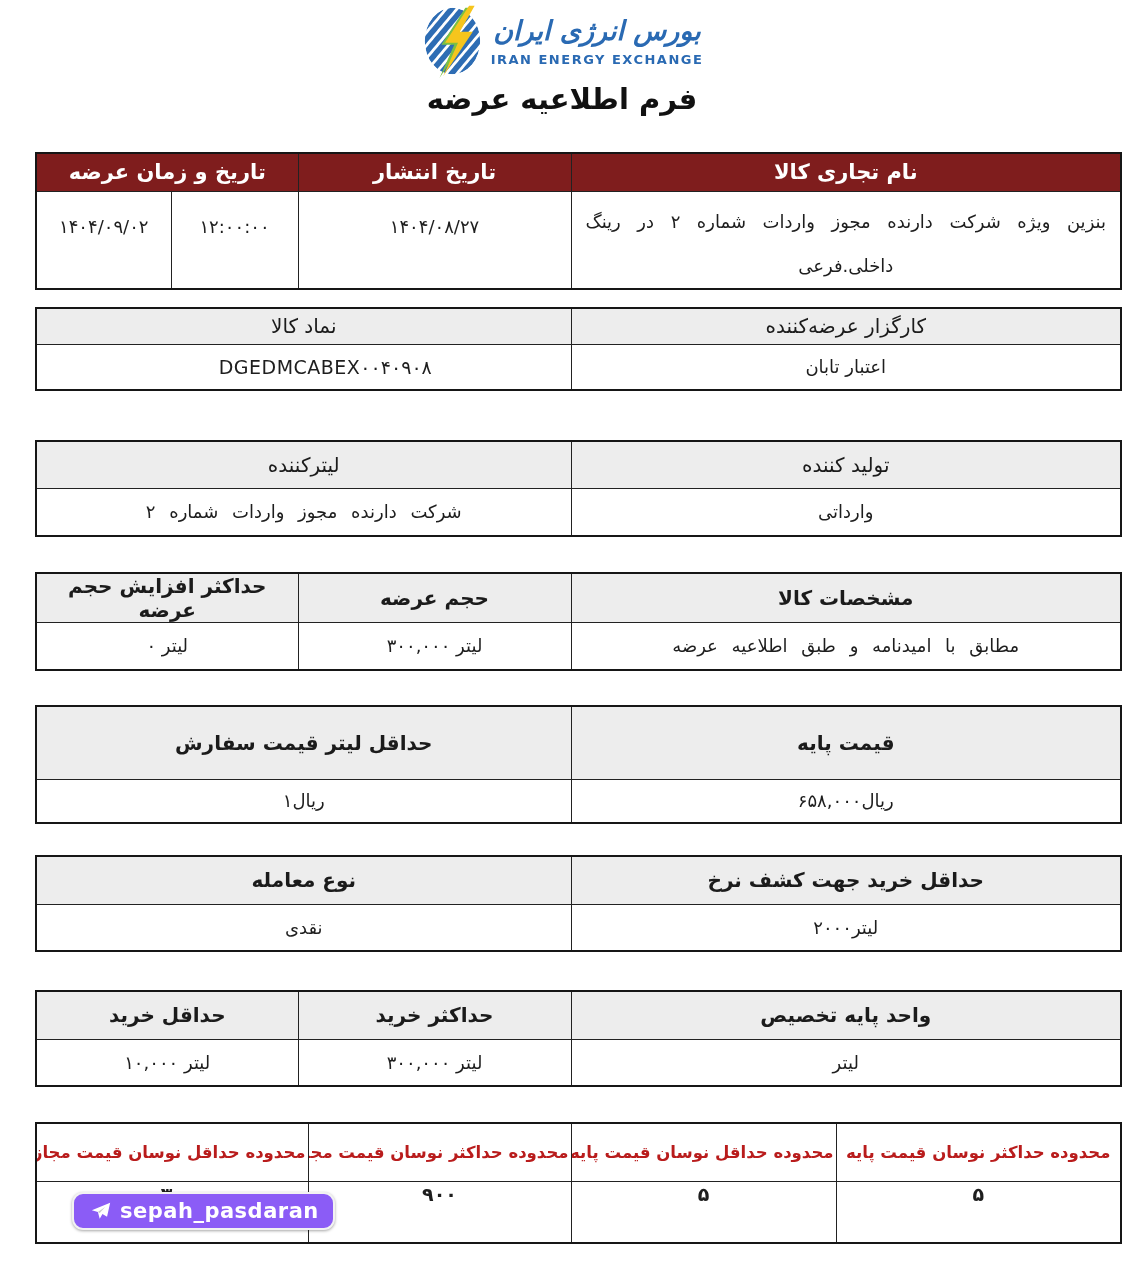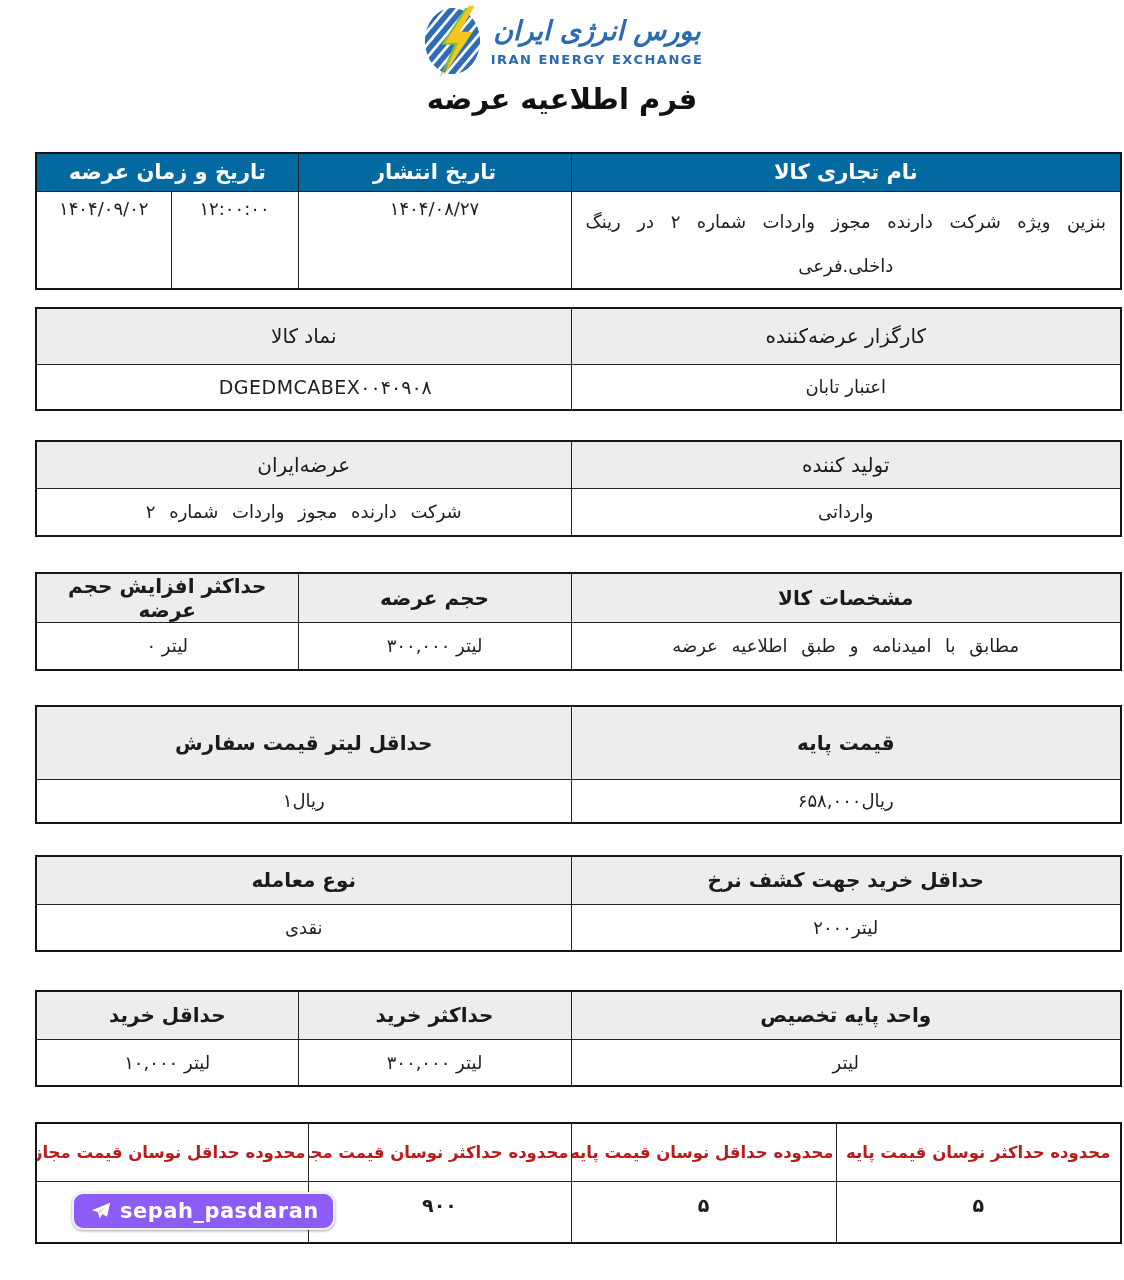--- a/index.html
+++ b/index.html
@@ -18,39 +18,39 @@
   .doc-title { position:absolute; top:82px; left:0; width:100%; text-align:center;
                font-size:29px; font-weight:bold; color:#111; }
 
   
   table { position:absolute; left:35px; width:1085px; border-collapse:collapse; table-layout:fixed;
           border:2.5px solid #161616; }
   th, td { border:1.5px solid #222; text-align:center; vertical-align:middle; overflow:hidden; }
   th { font-size:20px; font-weight:bold; }
   td { font-size:18px; }
 
-  .hdr-blue th { background:#0369a1; color:#ffffff; font-size:21px; }
+  .hdr-blue th { background:#7f1d1d; color:#ffffff; font-size:21px; }
   .hdr-gray th { background:#ededed; color:#1b1b1b; }
   .hdr-white th { background:#ffffff; color:#b91c1c; }
   .light th { font-weight:normal; }
 
   #t1 { top:152px; }
   #t1 th { height:38px; }
-  #t1 td { height:96px; vertical-align:top; padding-top:6px; }
+  #t1 td { height:96px; vertical-align:top; padding-top:24px; }
   #t1 .product-cell { text-align:justify; text-align-last:center; padding:8px 14px 0 14px; line-height:2.45; word-spacing:4px; }
 
-  #t2 { top:307px; } #t2 th { height:56px;margin-left:32px; } #t2 td { height:46px; }
+  #t2 { top:307px; } #t2 th { height:36px;margin-left:32px; } #t2 td { height:46px; }
   #t3 { top:440px; } #t3 th { height:47px; } #t3 td { height:48px; }
   #t4 { top:572px; } #t4 th { height:48px; } #t4 td { height:47px; }
   #t5 { top:705px; } #t5 th { height:73px; } #t5 td { height:44px; }
   #t6 { top:855px; } #t6 th { height:48px;margin-left:13px; } #t6 td { height:47px; }
   #t7 { top:990px; } #t7 th { height:48px; } #t7 td { height:47px; }
   #t8 { top:1122px; }
   #t8 th { height:58px; font-size:16.5px; white-space:nowrap; padding:0 2px; }
-  #t8 td { height:62px; vertical-align:top; padding-top:12px; font-weight:bold; font-size:19px; }
+  #t8 td { height:62px; vertical-align:top; padding-top:1px; font-weight:bold; font-size:19px; }
 
   .spread { word-spacing:8px; }
   .code { font-size:19px; letter-spacing:0.5px;padding-left:43px; }
 
   
   .watermark { position:absolute; top:1192px; left:72px; height:38px; background:#8b5cf6;
                border:2px solid #f2f2f2; border-radius:11px; display:flex; align-items:center;
                padding:0 14px 0 16px; gap:8px; direction:ltr; box-shadow:0 1px 3px rgba(0,0,0,.35); }
   .watermark span { color:#ffffff; font-weight:bold; font-size:21px; letter-spacing:0.5px; }
   .plane { width:22px; height:22px; }
@@ -125,21 +125,21 @@
     </table>
 
   <table id="t3" class="hdr-gray light">
     <colgroup>
         <col style="width:550px">
         <col style="width:535px">
       </colgroup>
     <tbody>
         <tr>
       <th>تولید کننده</th>
-      <th>عرضه‌ایران</th>
+      <th>لیتر‌کننده</th>
     </tr>
     <tr>
       <td>وارداتی</td>
       <td class="spread">شرکت دارنده مجوز واردات شماره ۲</td>
     </tr>
   </tbody>
     </table>
 
   <table id="t4" class="hdr-gray">
     <colgroup>

